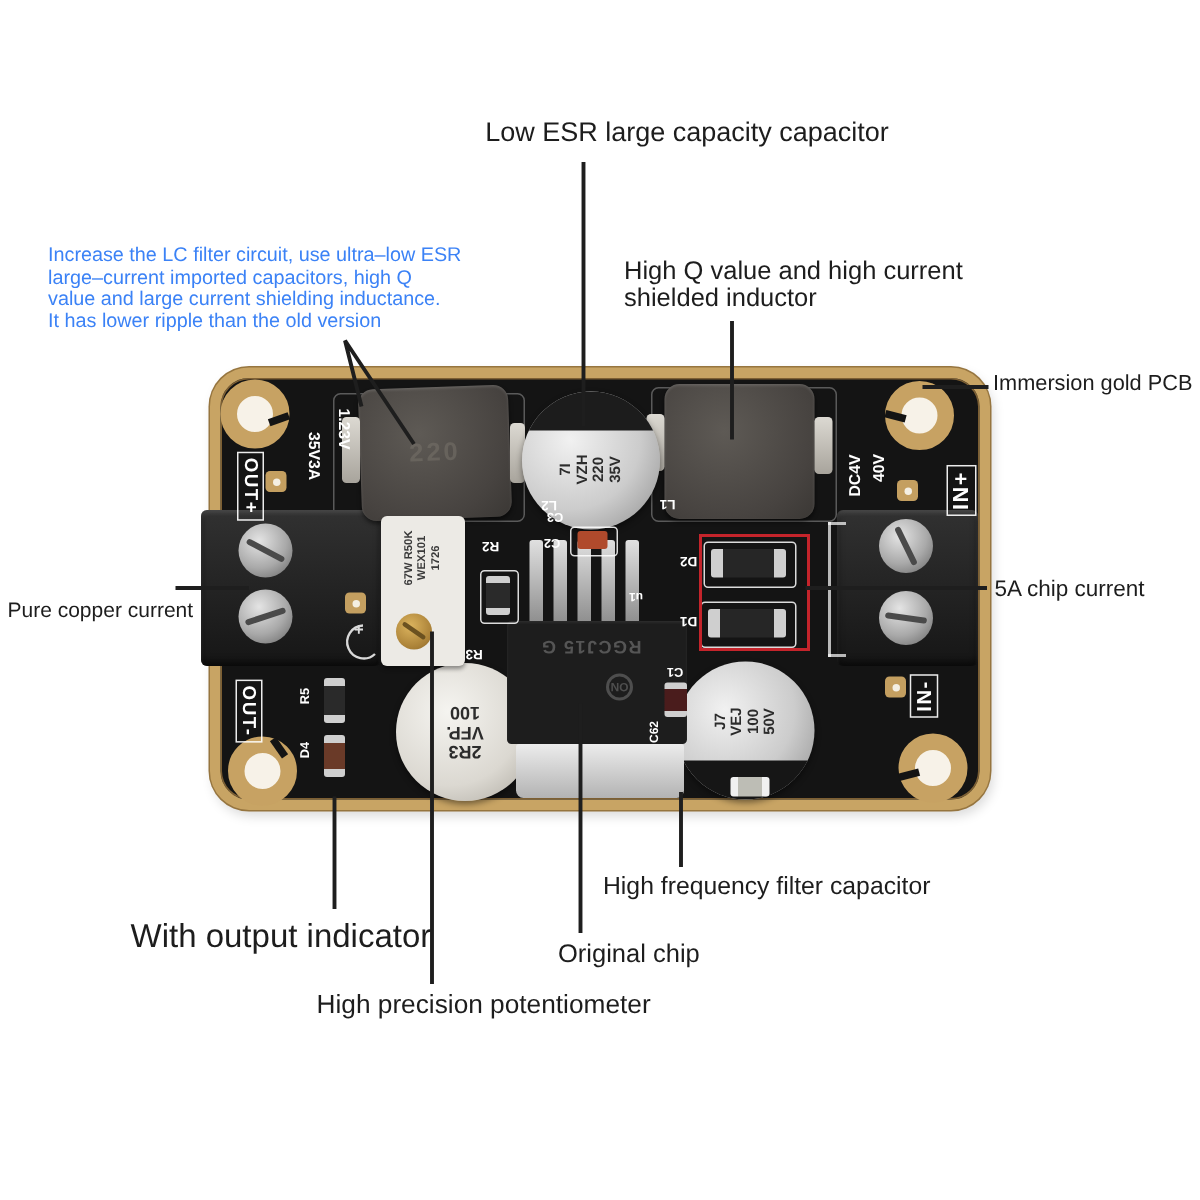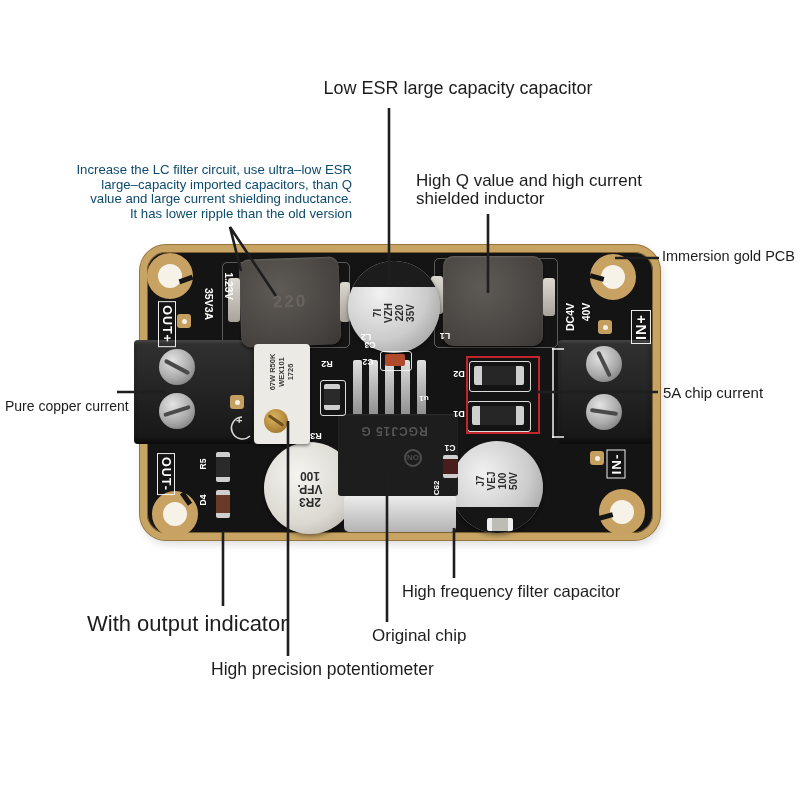--- a/index.html
+++ b/index.html
@@ -214,23 +214,23 @@
       <line x1="223" y1="531" x2="223" y2="606"></line>
       <line x1="288" y1="421" x2="288" y2="656"></line>
       <line x1="387" y1="469" x2="387" y2="622"></line>
       <line x1="454" y1="528" x2="454" y2="578"></line>
     </g>
     <path d="M 250 436 a 11 11 0 1 1 -8 -19" stroke="#d8d8d8" stroke-width="1.6" fill="none"></path>
   </svg>
 
   <div class="c lbl" style="left:258px;top:78px;width:400px;text-align:center;font-size:18px;">Low ESR large capacity capacitor</div>
 
-  <div class="c" style="left:32px;top:163px;width:320px;text-align:right;font-size:13.2px;line-height:14.6px;color:#0c4a6e;">
+  <div class="c" style="left:32px;top:163px;width:320px;text-align:left;font-size:13.2px;line-height:14.6px;color:#3b82f6;">
     <div>Increase the LC filter circuit, use ultra–low ESR</div>
-    <div>large–capacity imported capacitors, than Q</div>
+    <div>large–current imported capacitors, high Q</div>
     <div>value and large current shielding inductance.</div>
     <div>It has lower ripple than the old version</div>
   </div>
 
   <div class="c" style="left:416px;top:172px;font-size:17px;line-height:18px;color:#1d1d1d;">
     <div style="white-space:nowrap;">High Q value and high current</div>
     <div style="white-space:nowrap;">shielded inductor</div>
   </div>
 
   <div class="c lbl" style="left:662px;top:248px;font-size:14.5px;">Immersion gold PCB</div>

